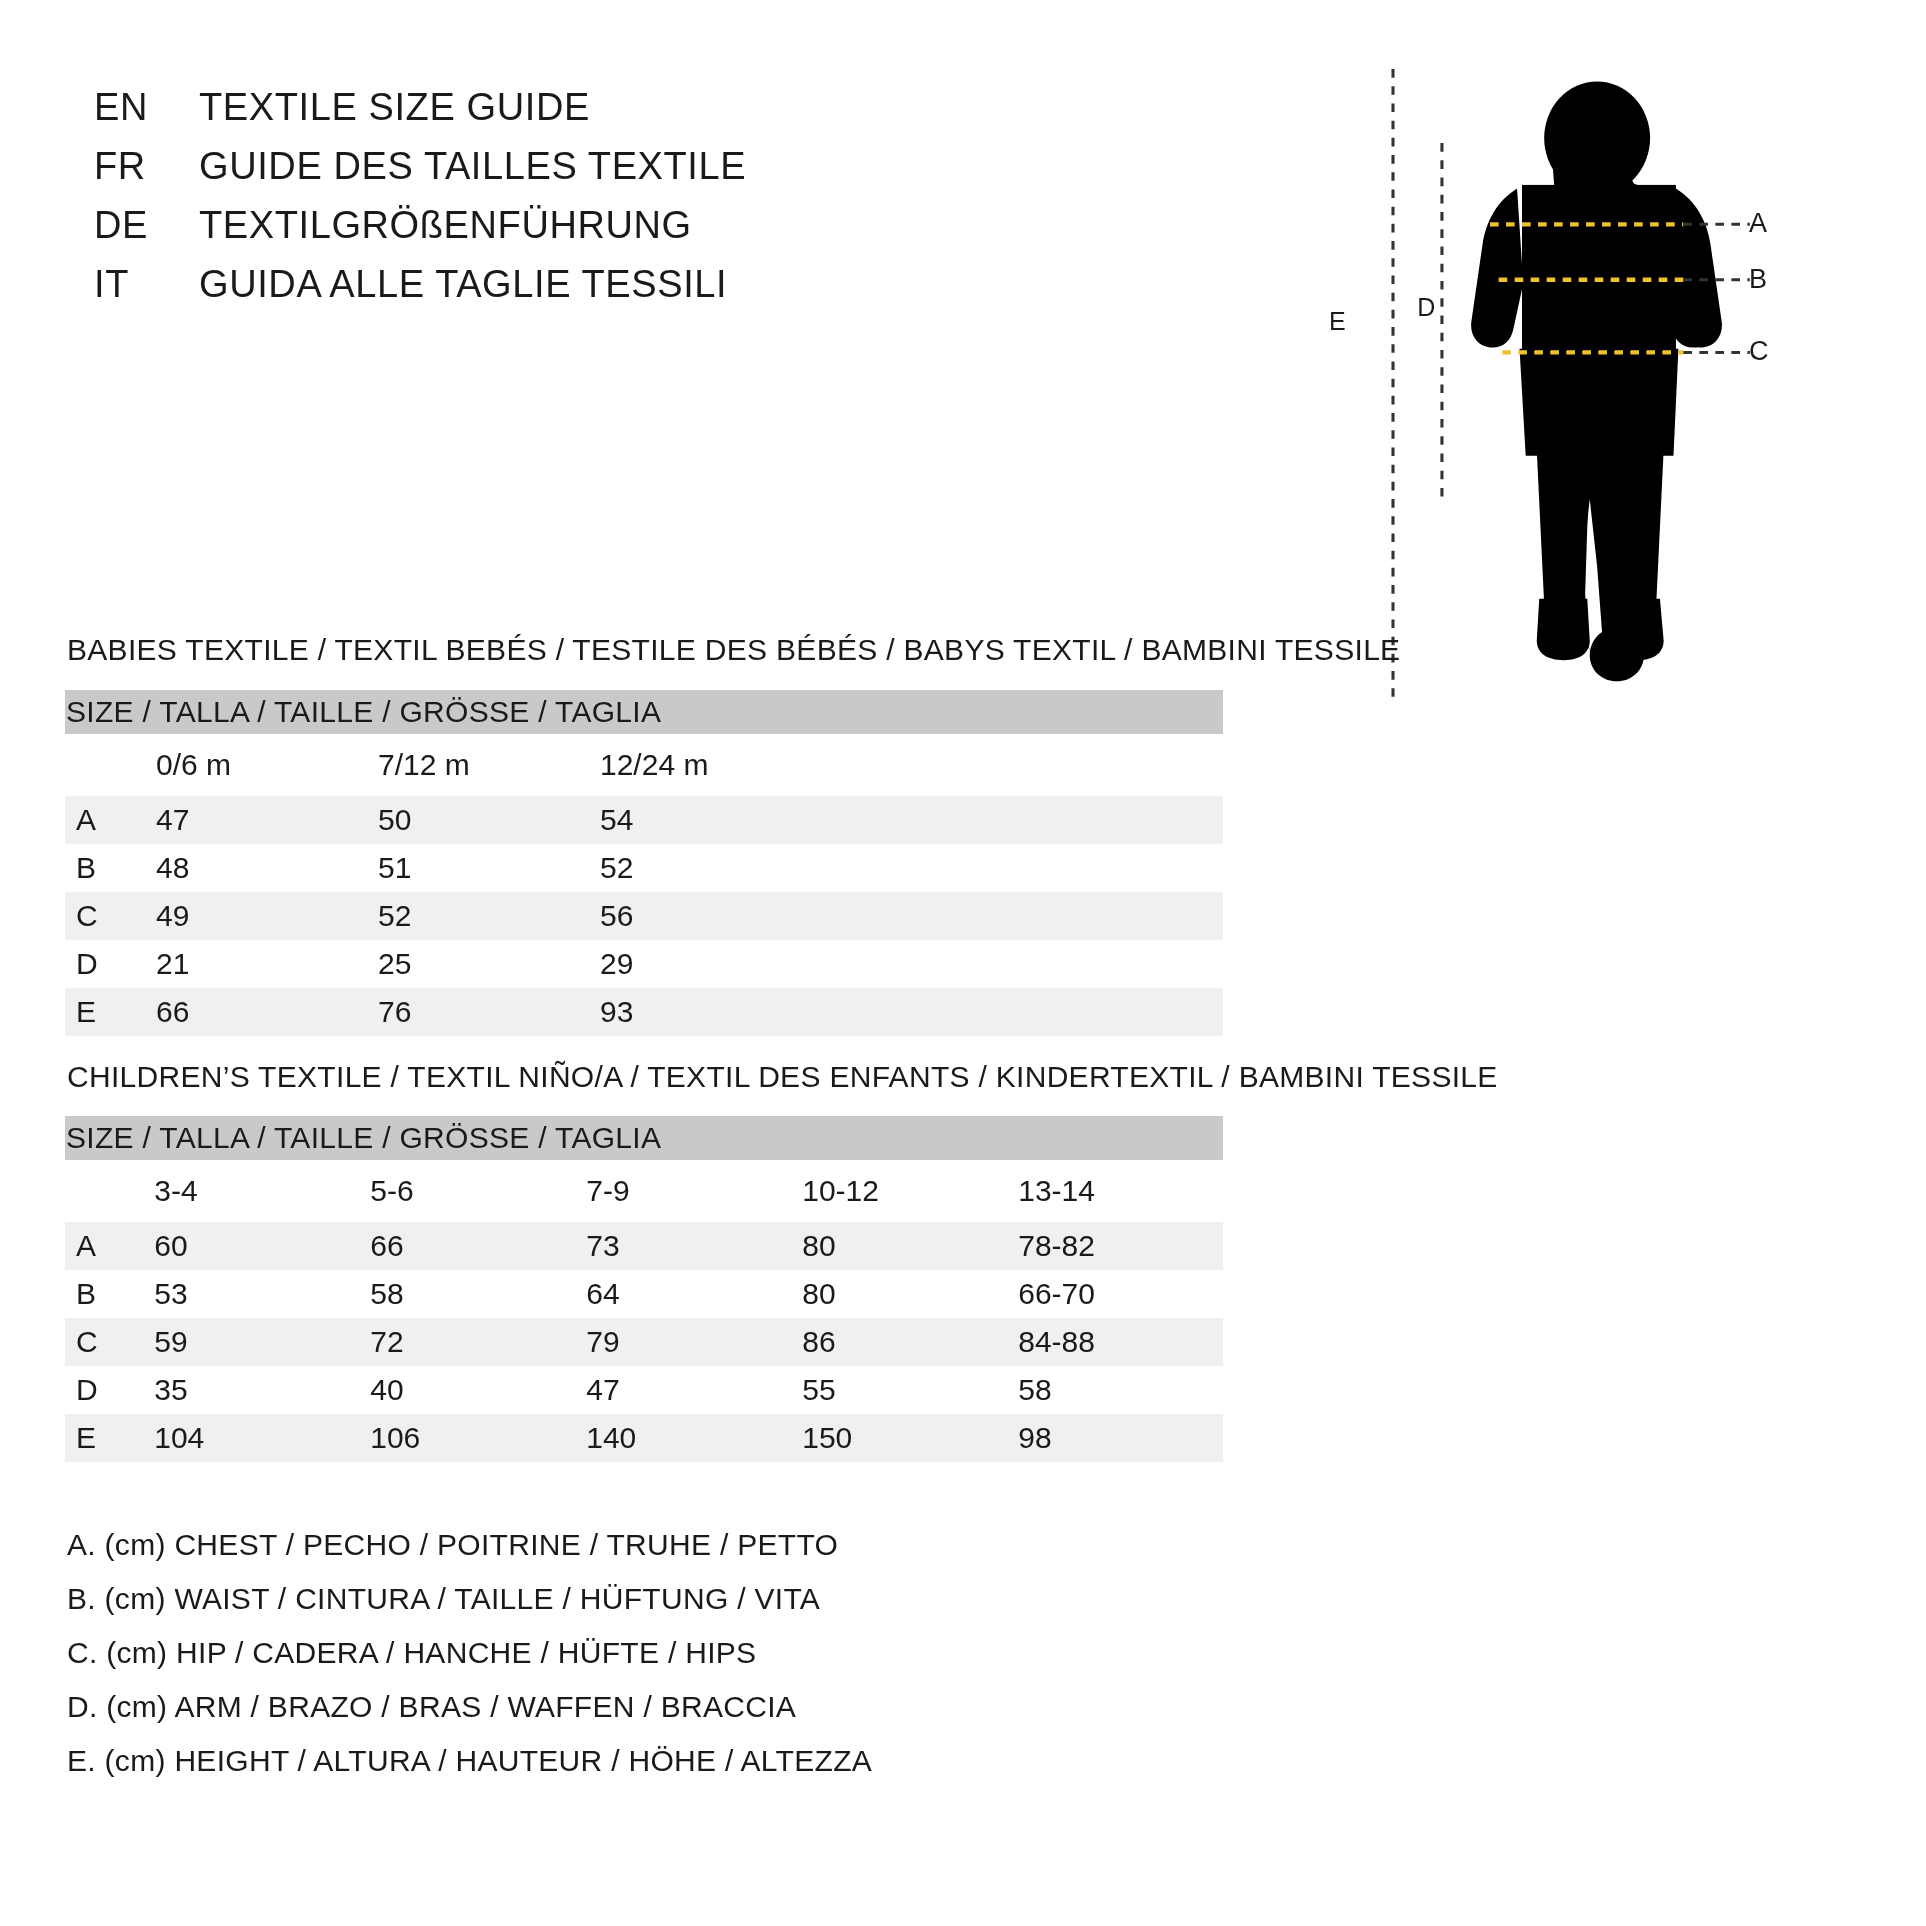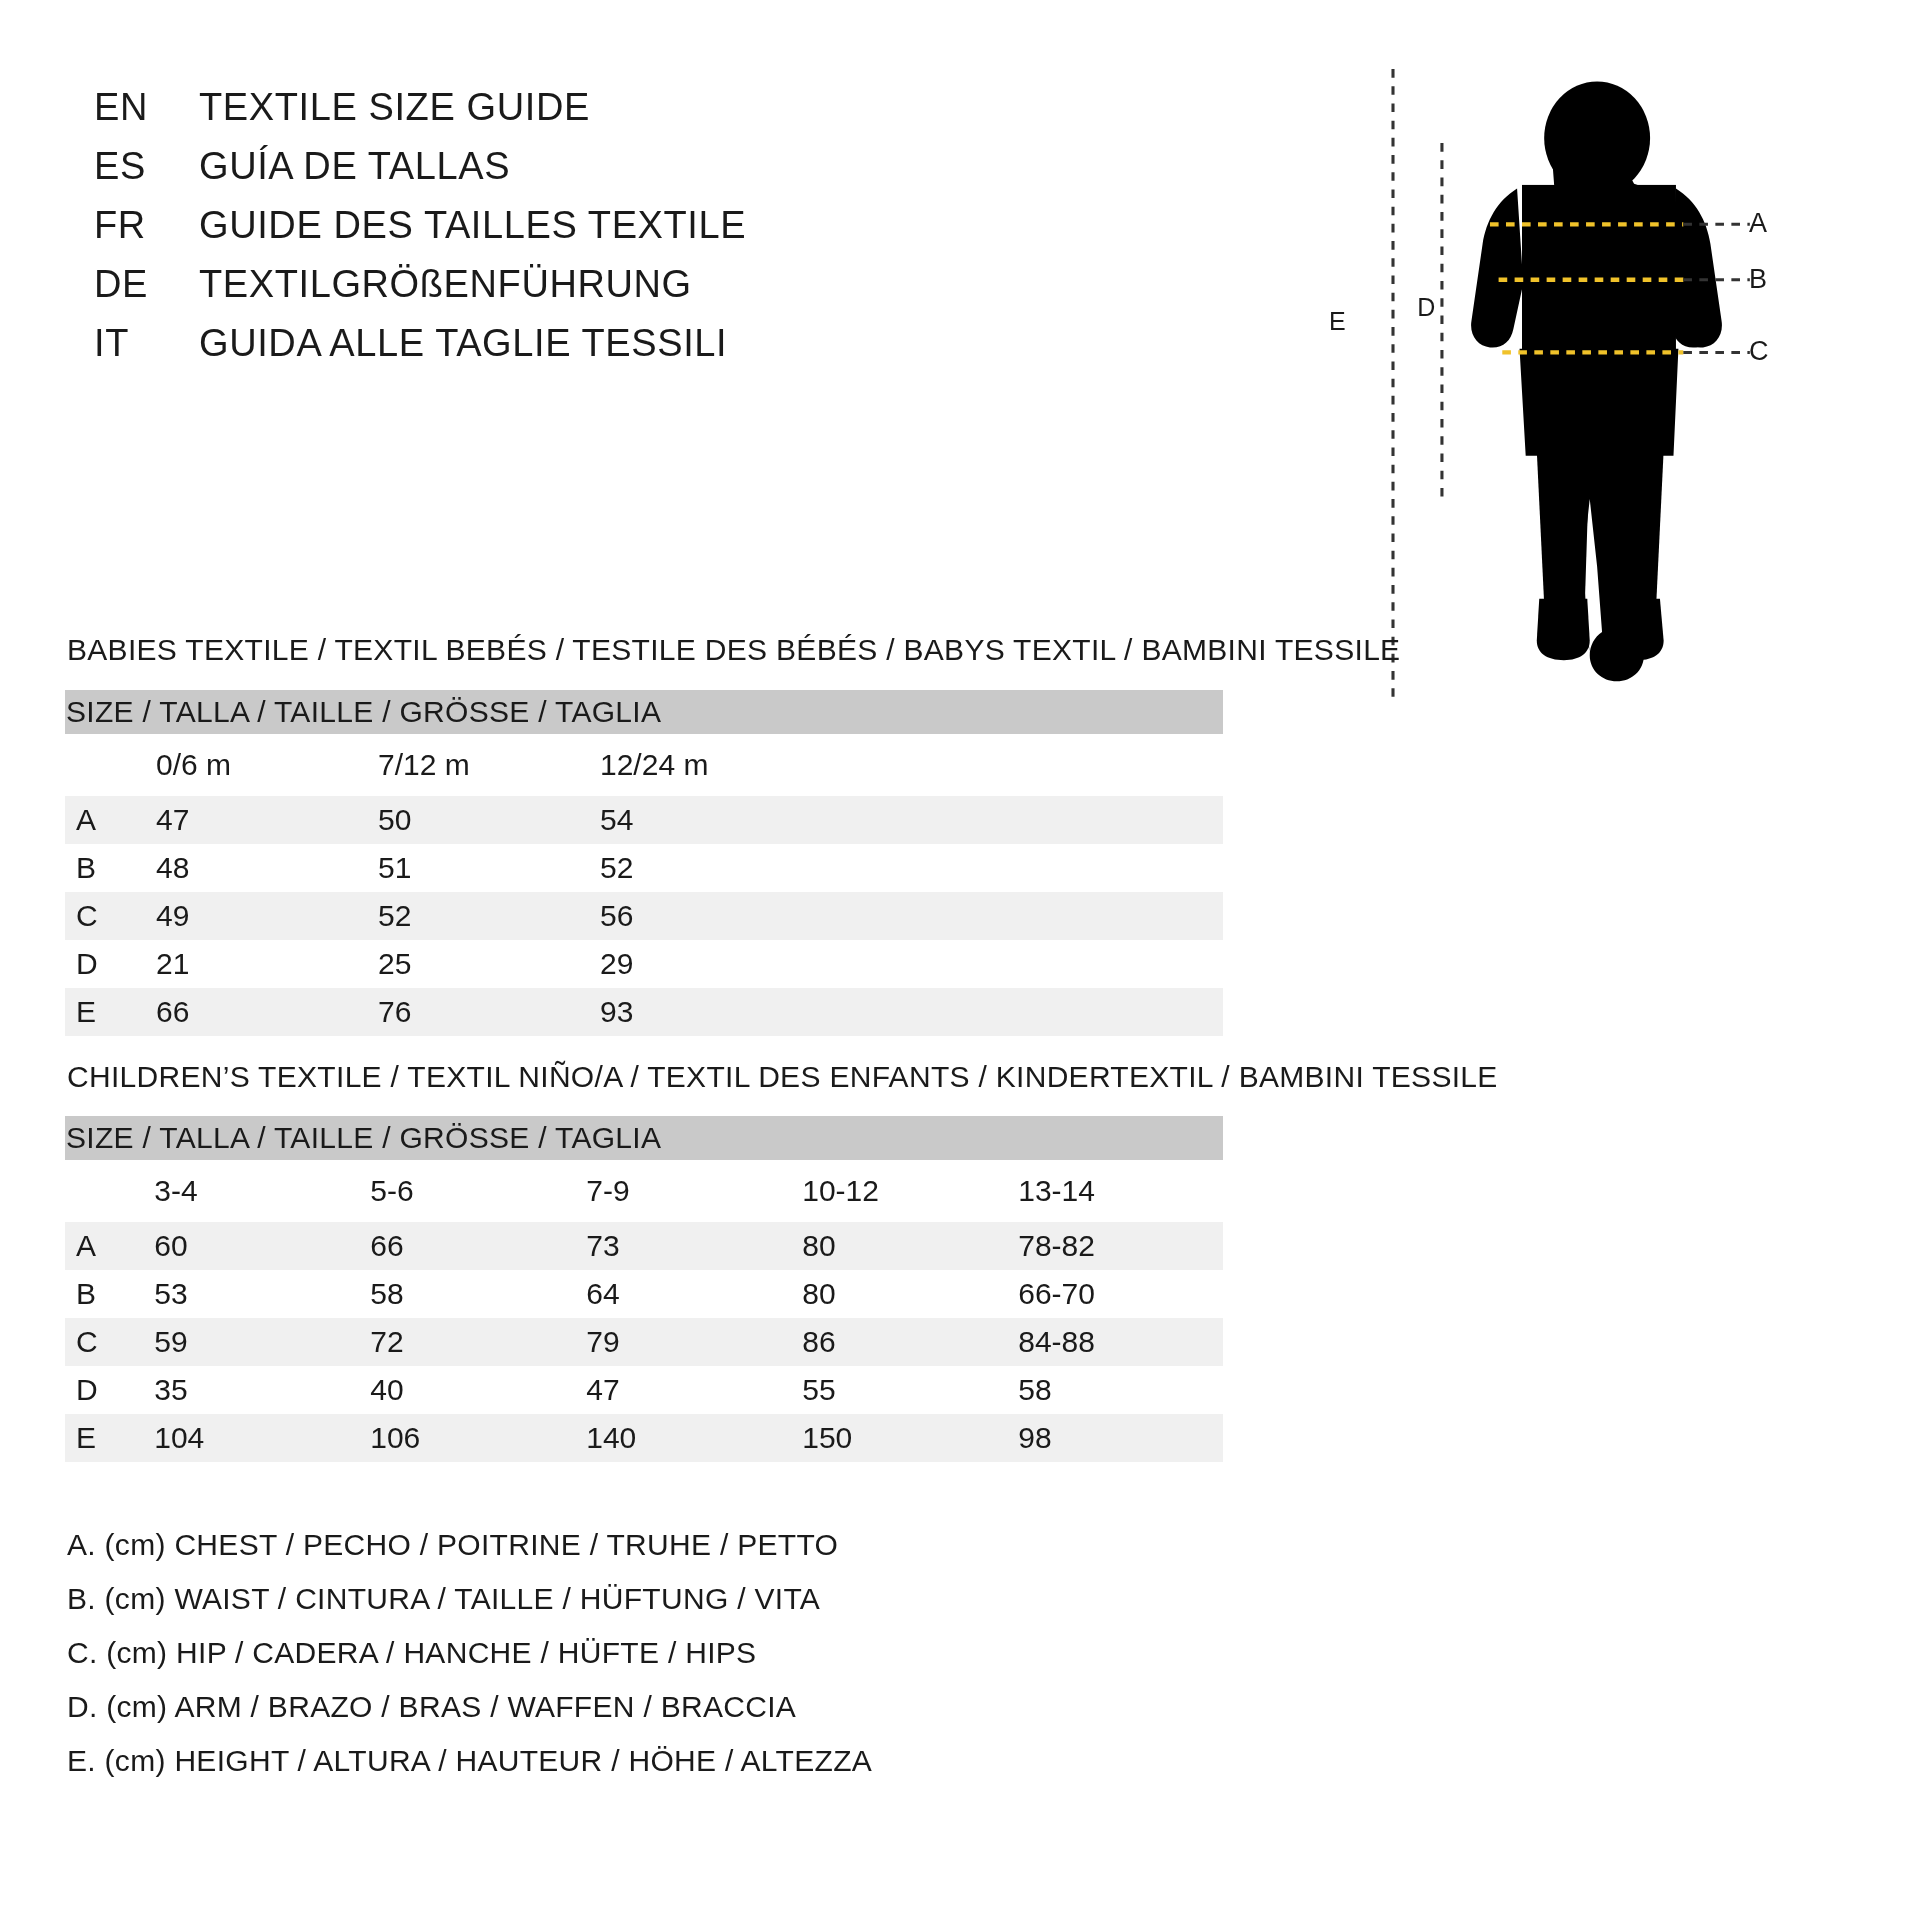--- a/index.html
+++ b/index.html
@@ -113,24 +113,20 @@
     white-space: nowrap;
   }
 </style>
 </head>
 <body>
 
 <div class="lang-block">
   <div class="lang-row">
     <span class="lang-code">EN</span>
     <span class="lang-text">TEXTILE SIZE GUIDE</span>
-  </div>
-  <div class="lang-row">
-    <span class="lang-code">ES</span>
-    <span class="lang-text">GUÍA DE TALLAS</span>
   </div>
   <div class="lang-row">
     <span class="lang-code">FR</span>
     <span class="lang-text">GUIDE DES TAILLES TEXTILE</span>
   </div>
   <div class="lang-row">
     <span class="lang-code">DE</span>
     <span class="lang-text">TEXTILGRÖßENFÜHRUNG</span>
   </div>
   <div class="lang-row">

